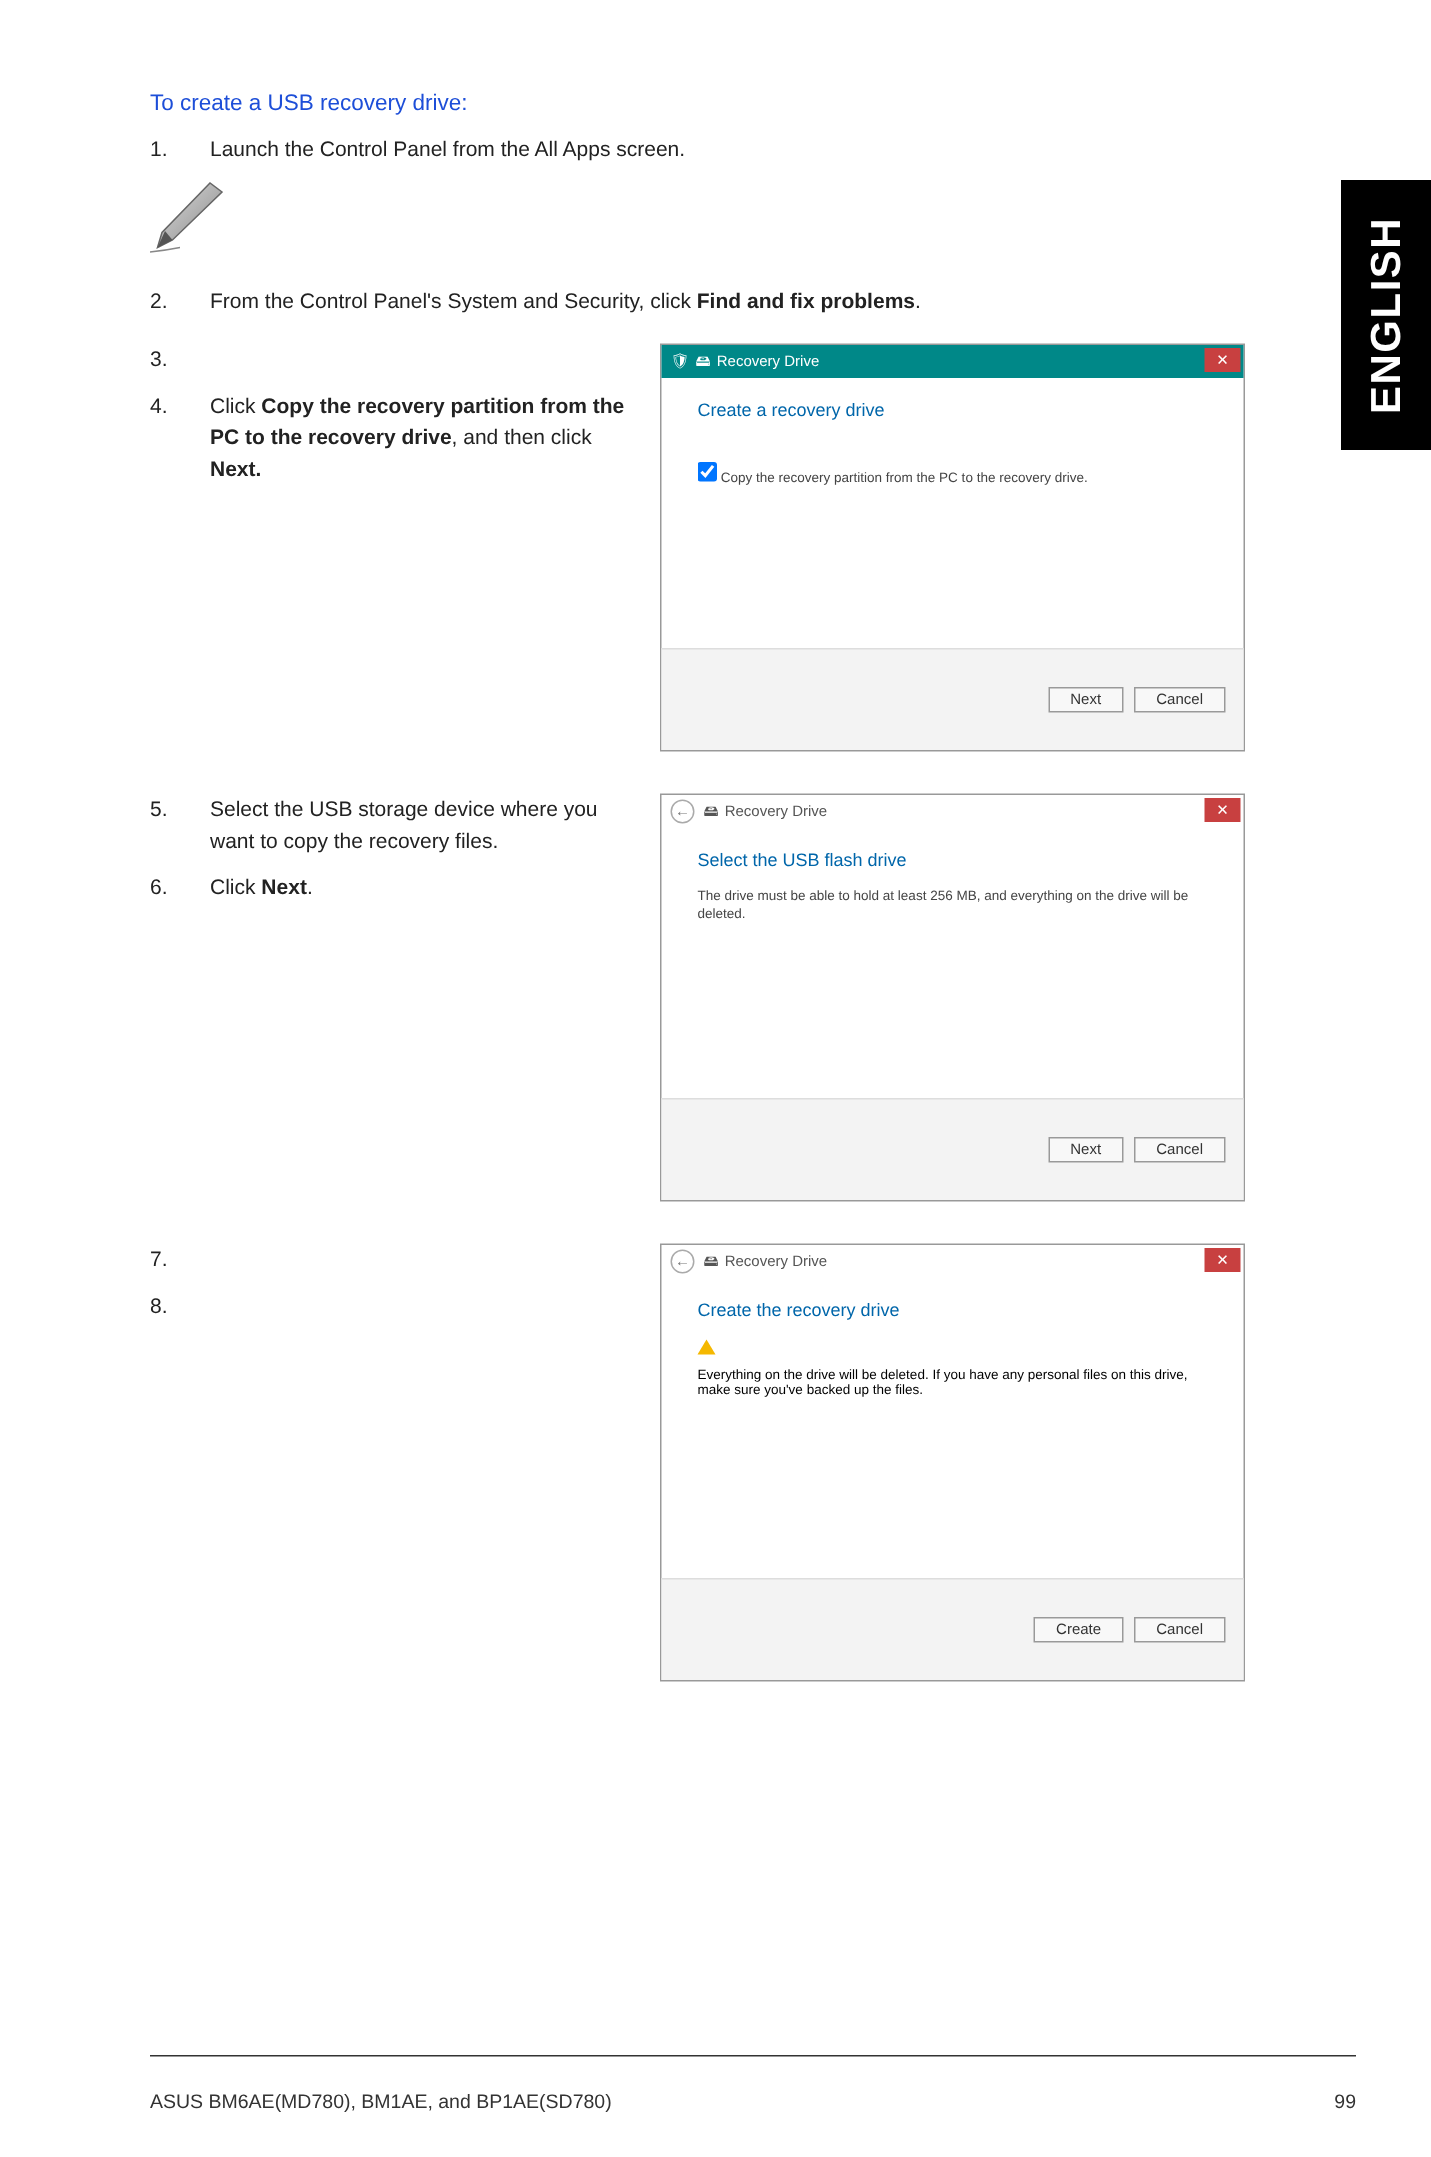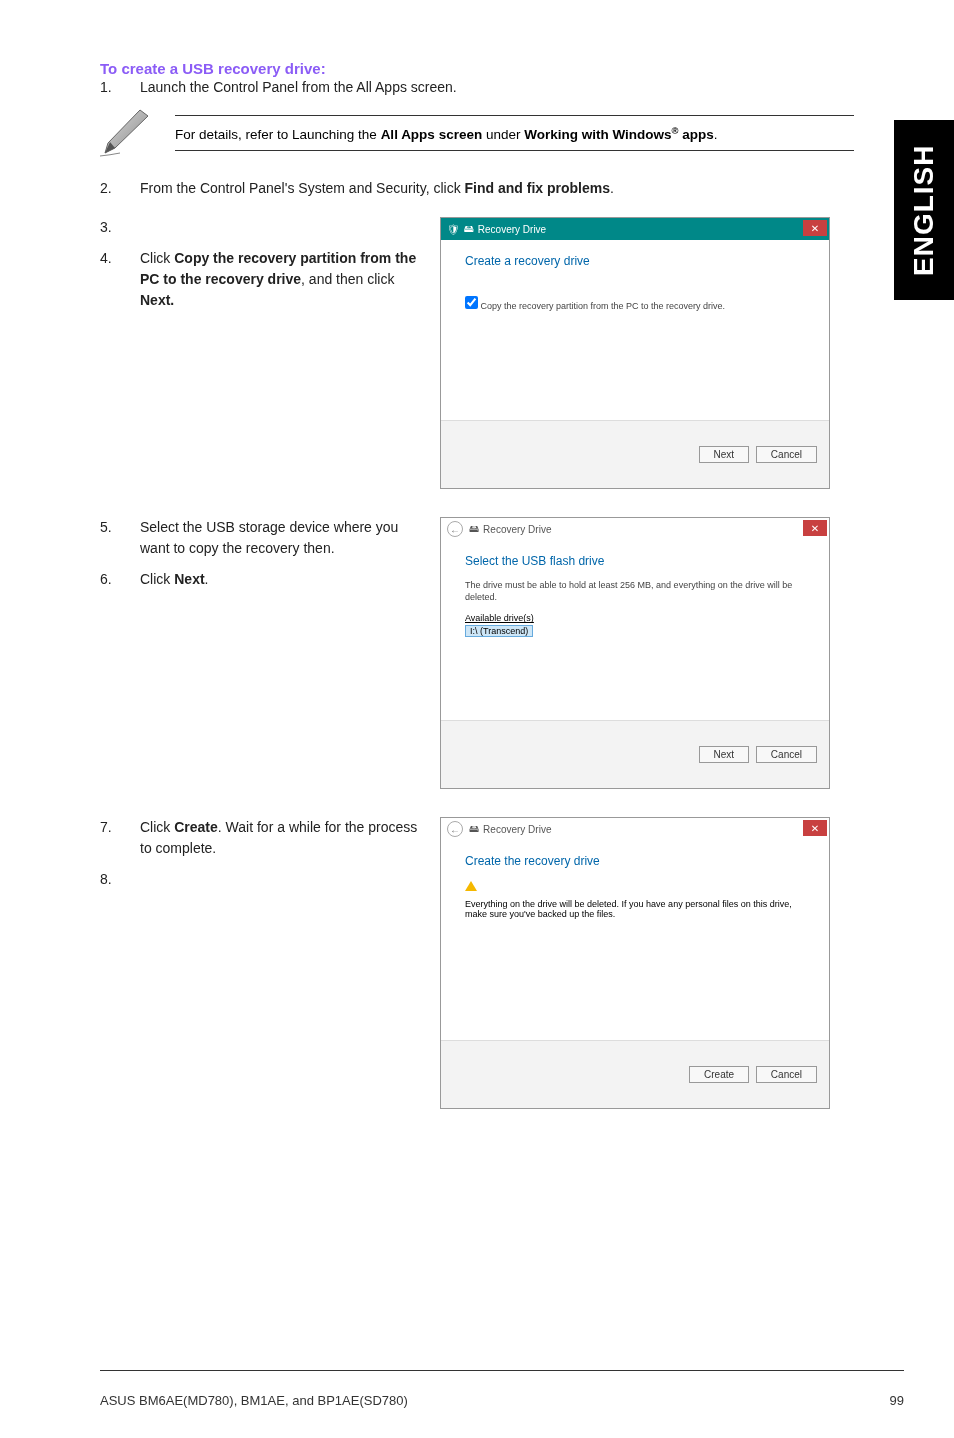--- a/index.html
+++ b/index.html
@@ -24,23 +24,23 @@
     font-size: 28px;
     display: flex;
     align-items: center;
     justify-content: center;
     writing-mode: vertical-rl;
     transform: rotate(180deg);
     letter-spacing: 1px;
   }
   .sec-heading {
     font-size: 15px;
-    font-weight: bold;
-    margin-bottom: 0;
-    color: #8b5cf6;
+    font-weight: normal;
+    margin-bottom: 12px;
+    color: #1d4ed8;
   }
   .step-row {
     display: flex;
     margin-bottom: 10px;
     font-size: 14px;
     color: #222;
     line-height: 1.5;
   }
   .step-num { width: 40px; flex-shrink: 0; }
   .step-text { flex: 1; }
@@ -207,23 +207,20 @@
     <defs>
       <linearGradient id="pg" x1="0" y1="0" x2="1" y2="1">
         <stop offset="0" stop-color="#ddd"></stop>
           <stop offset="1" stop-color="#888"></stop>
       </linearGradient>
     </defs>
     <polygon points="5,45 15,40 48,8 40,2 8,35" fill="url(#pg)" stroke="#666" stroke-width="1"></polygon>
     <path d="M5,45 L15,40 L10,34 Z" fill="#555"></path>
     <path d="M0,48 Q10,47 20,45" stroke="#888" stroke-width="1" fill="none"></path>
   </svg>
-  <div class="note-line">
-    <span>For details, refer to Launching the </span><b>All Apps screen</b><span> under </span><b><span>Working with Windows</span><sup>®</sup><span> apps</span></b><span>.</span>
-  </div>
 </div>
 
 <div class="step-row">
   <div class="step-num">2.</div>
   <div class="step-text">
     <span>From the Control Panel's System and Security, click </span><b>Find and fix problems</b><span>.</span>
   </div>
 </div>
 
 <div class="two-col">
@@ -258,60 +255,53 @@
         <span class="dlg-btn">Cancel</span>
       </div>
     </div>
   </div>
 </div>
 
 <div class="two-col">
   <div class="left-col">
     <div class="step-row">
       <div class="step-num">5.</div>
-      <div class="step-text">Select the USB storage device where you want to copy the recovery then.</div>
+      <div class="step-text">Select the USB storage device where you want to copy the recovery files.</div>
     </div>
     <div class="step-row">
       <div class="step-num">6.</div>
       <div class="step-text">
         <span>Click </span><b>Next</b><span>.</span>
       </div>
     </div>
   </div>
   <div class="right-col">
     <div class="dlg">
       <div class="dlg-titlebar">
         <span class="dlg-back">←</span>
         <span>🖴</span>
         <span style="margin-left:4px;">Recovery Drive</span>
         <div class="dlg-close">✕</div>
       </div>
       <div class="dlg-body">
         <div class="dlg-h1">Select the USB flash drive</div>
         <div class="dlg-p">The drive must be able to hold at least 256 MB, and everything on the drive will be deleted.</div>
-        <div class="avail-box">
-          <div style="text-decoration:underline;">Available drive(s)</div>
-          <div class="avail-item">I:\ (Transcend)</div>
-        </div>
       </div>
       <div class="dlg-btns">
         <span class="dlg-btn">Next</span>
         <span class="dlg-btn">Cancel</span>
       </div>
     </div>
   </div>
 </div>
 
 <div class="two-col">
   <div class="left-col">
     <div class="step-row">
       <div class="step-num">7.</div>
-      <div class="step-text">
-        <span>Click </span><b>Create</b><span>. Wait for a while for the process to complete.</span>
-      </div>
     </div>
     <div class="step-row">
       <div class="step-num">8.</div>
     </div>
   </div>
   <div class="right-col">
     <div class="dlg">
       <div class="dlg-titlebar">
         <span class="dlg-back">←</span>
         <span>🖴</span>

